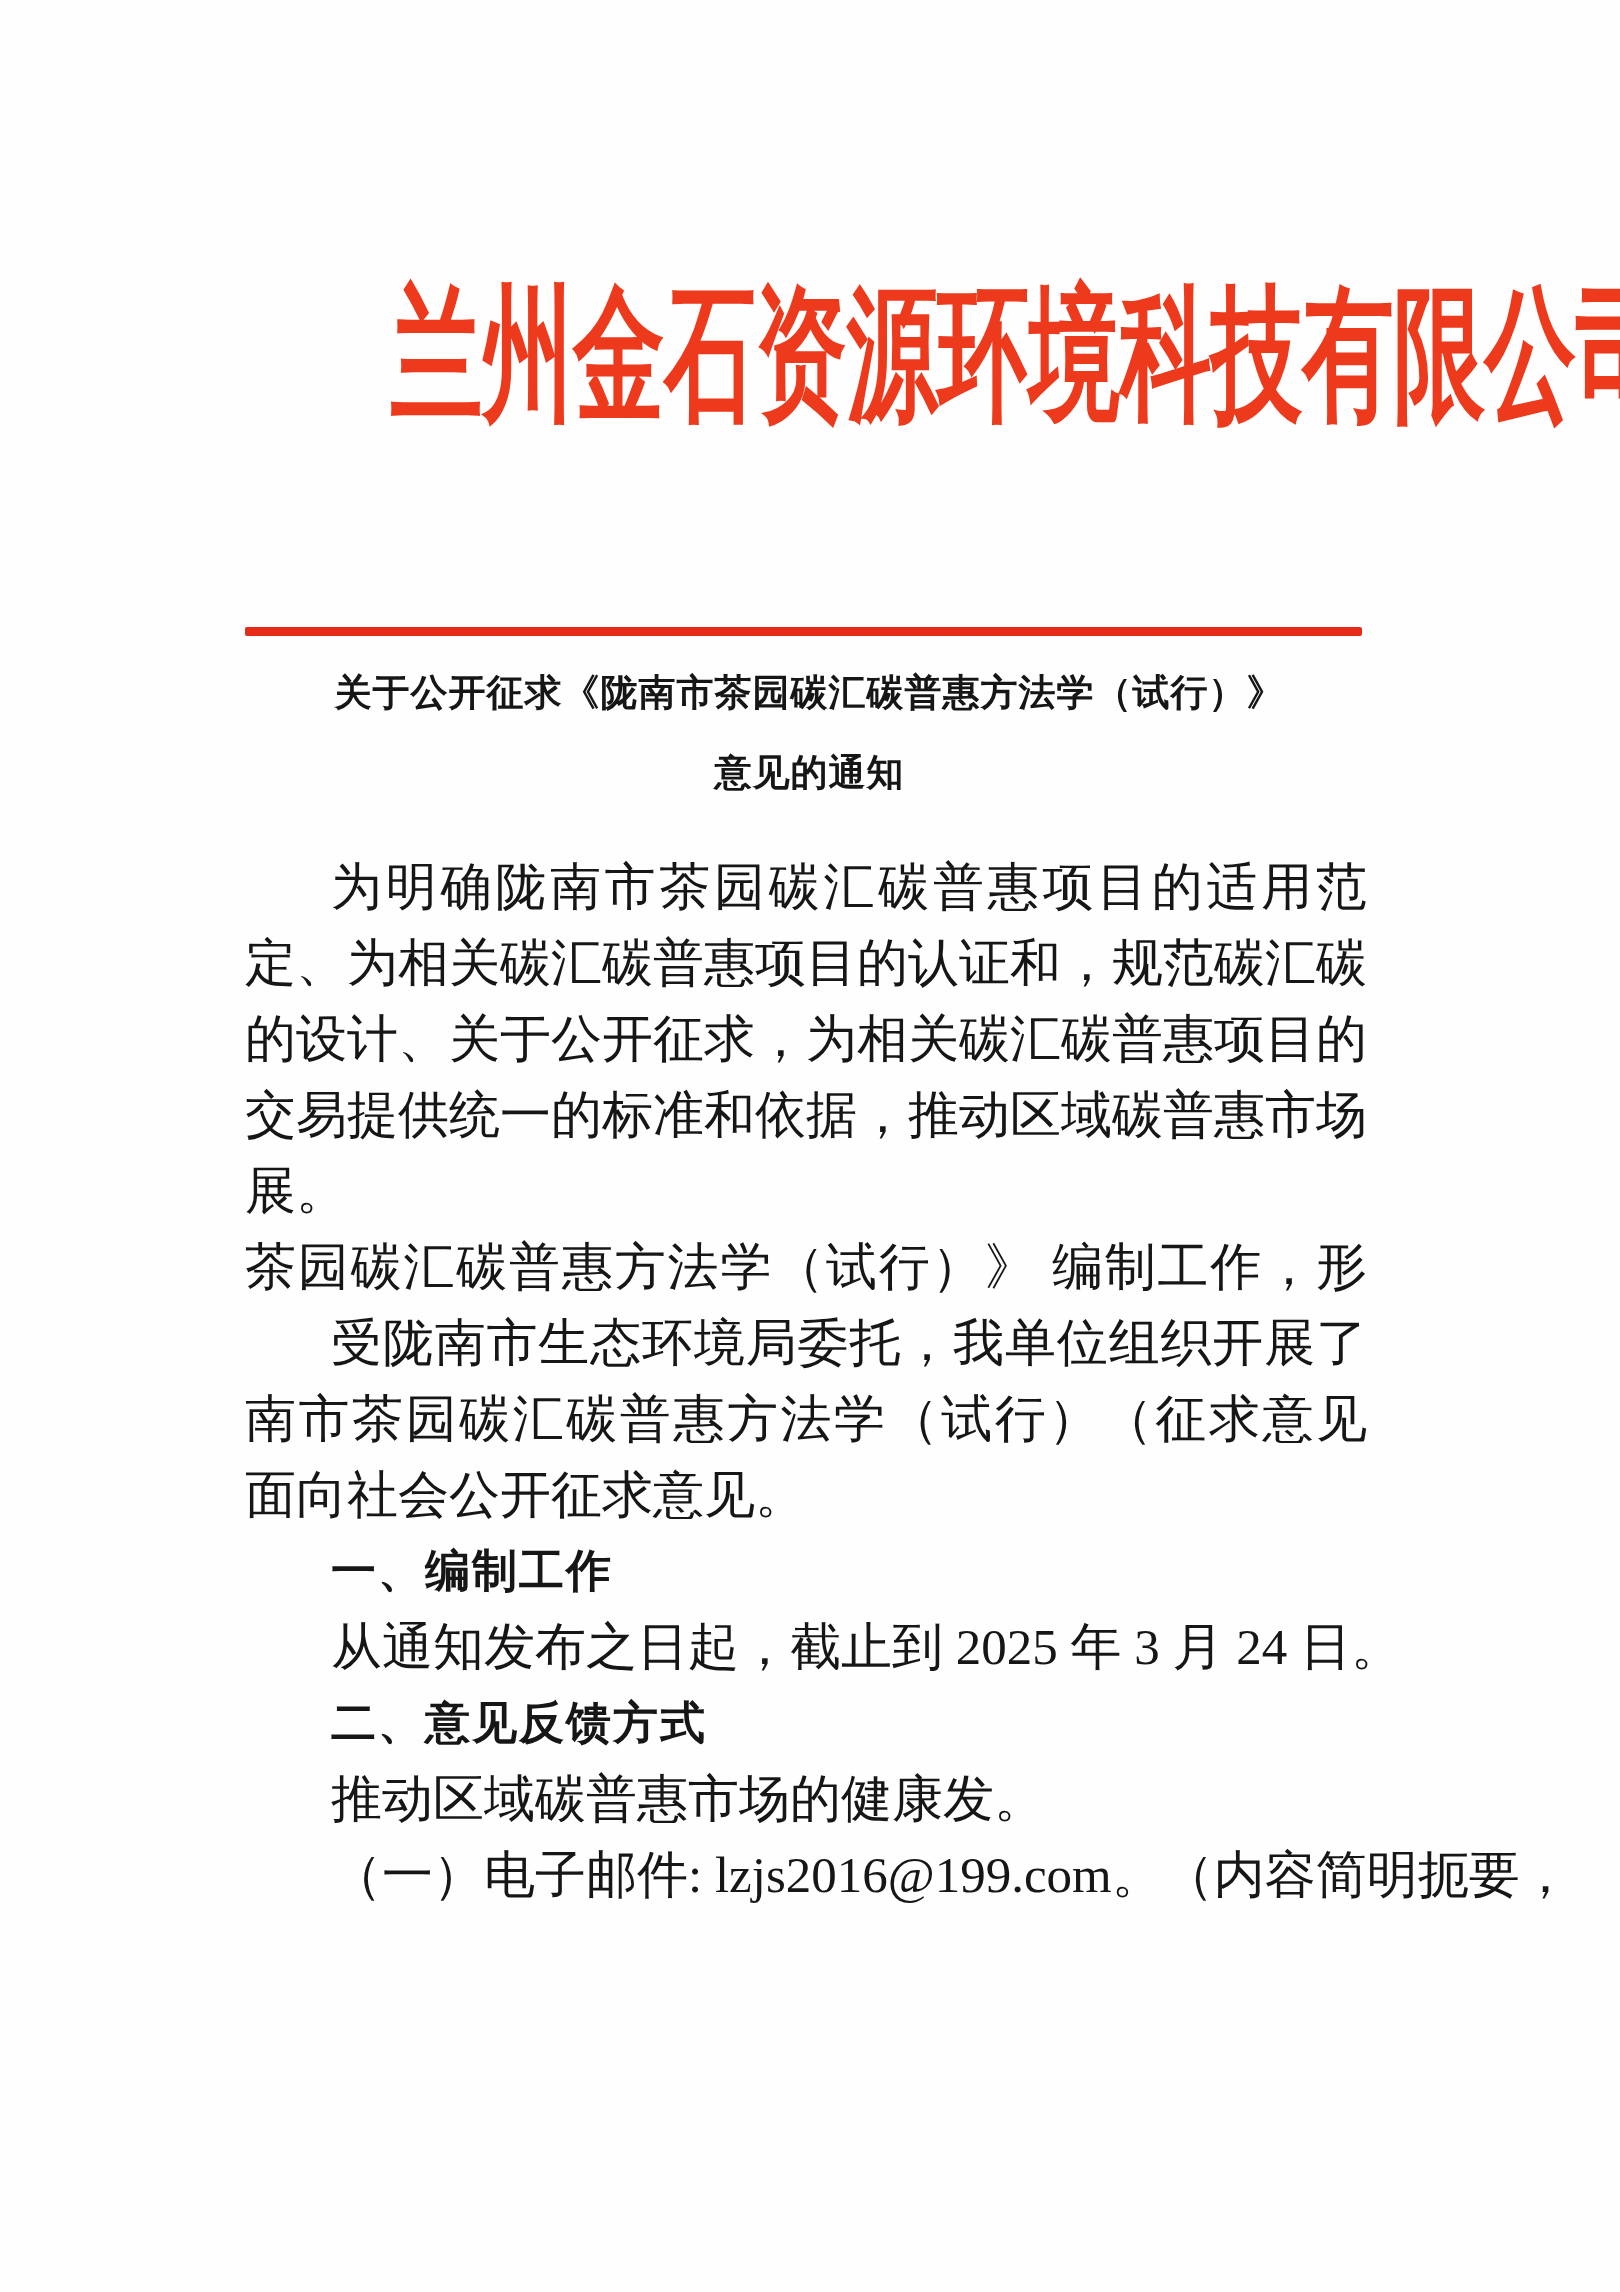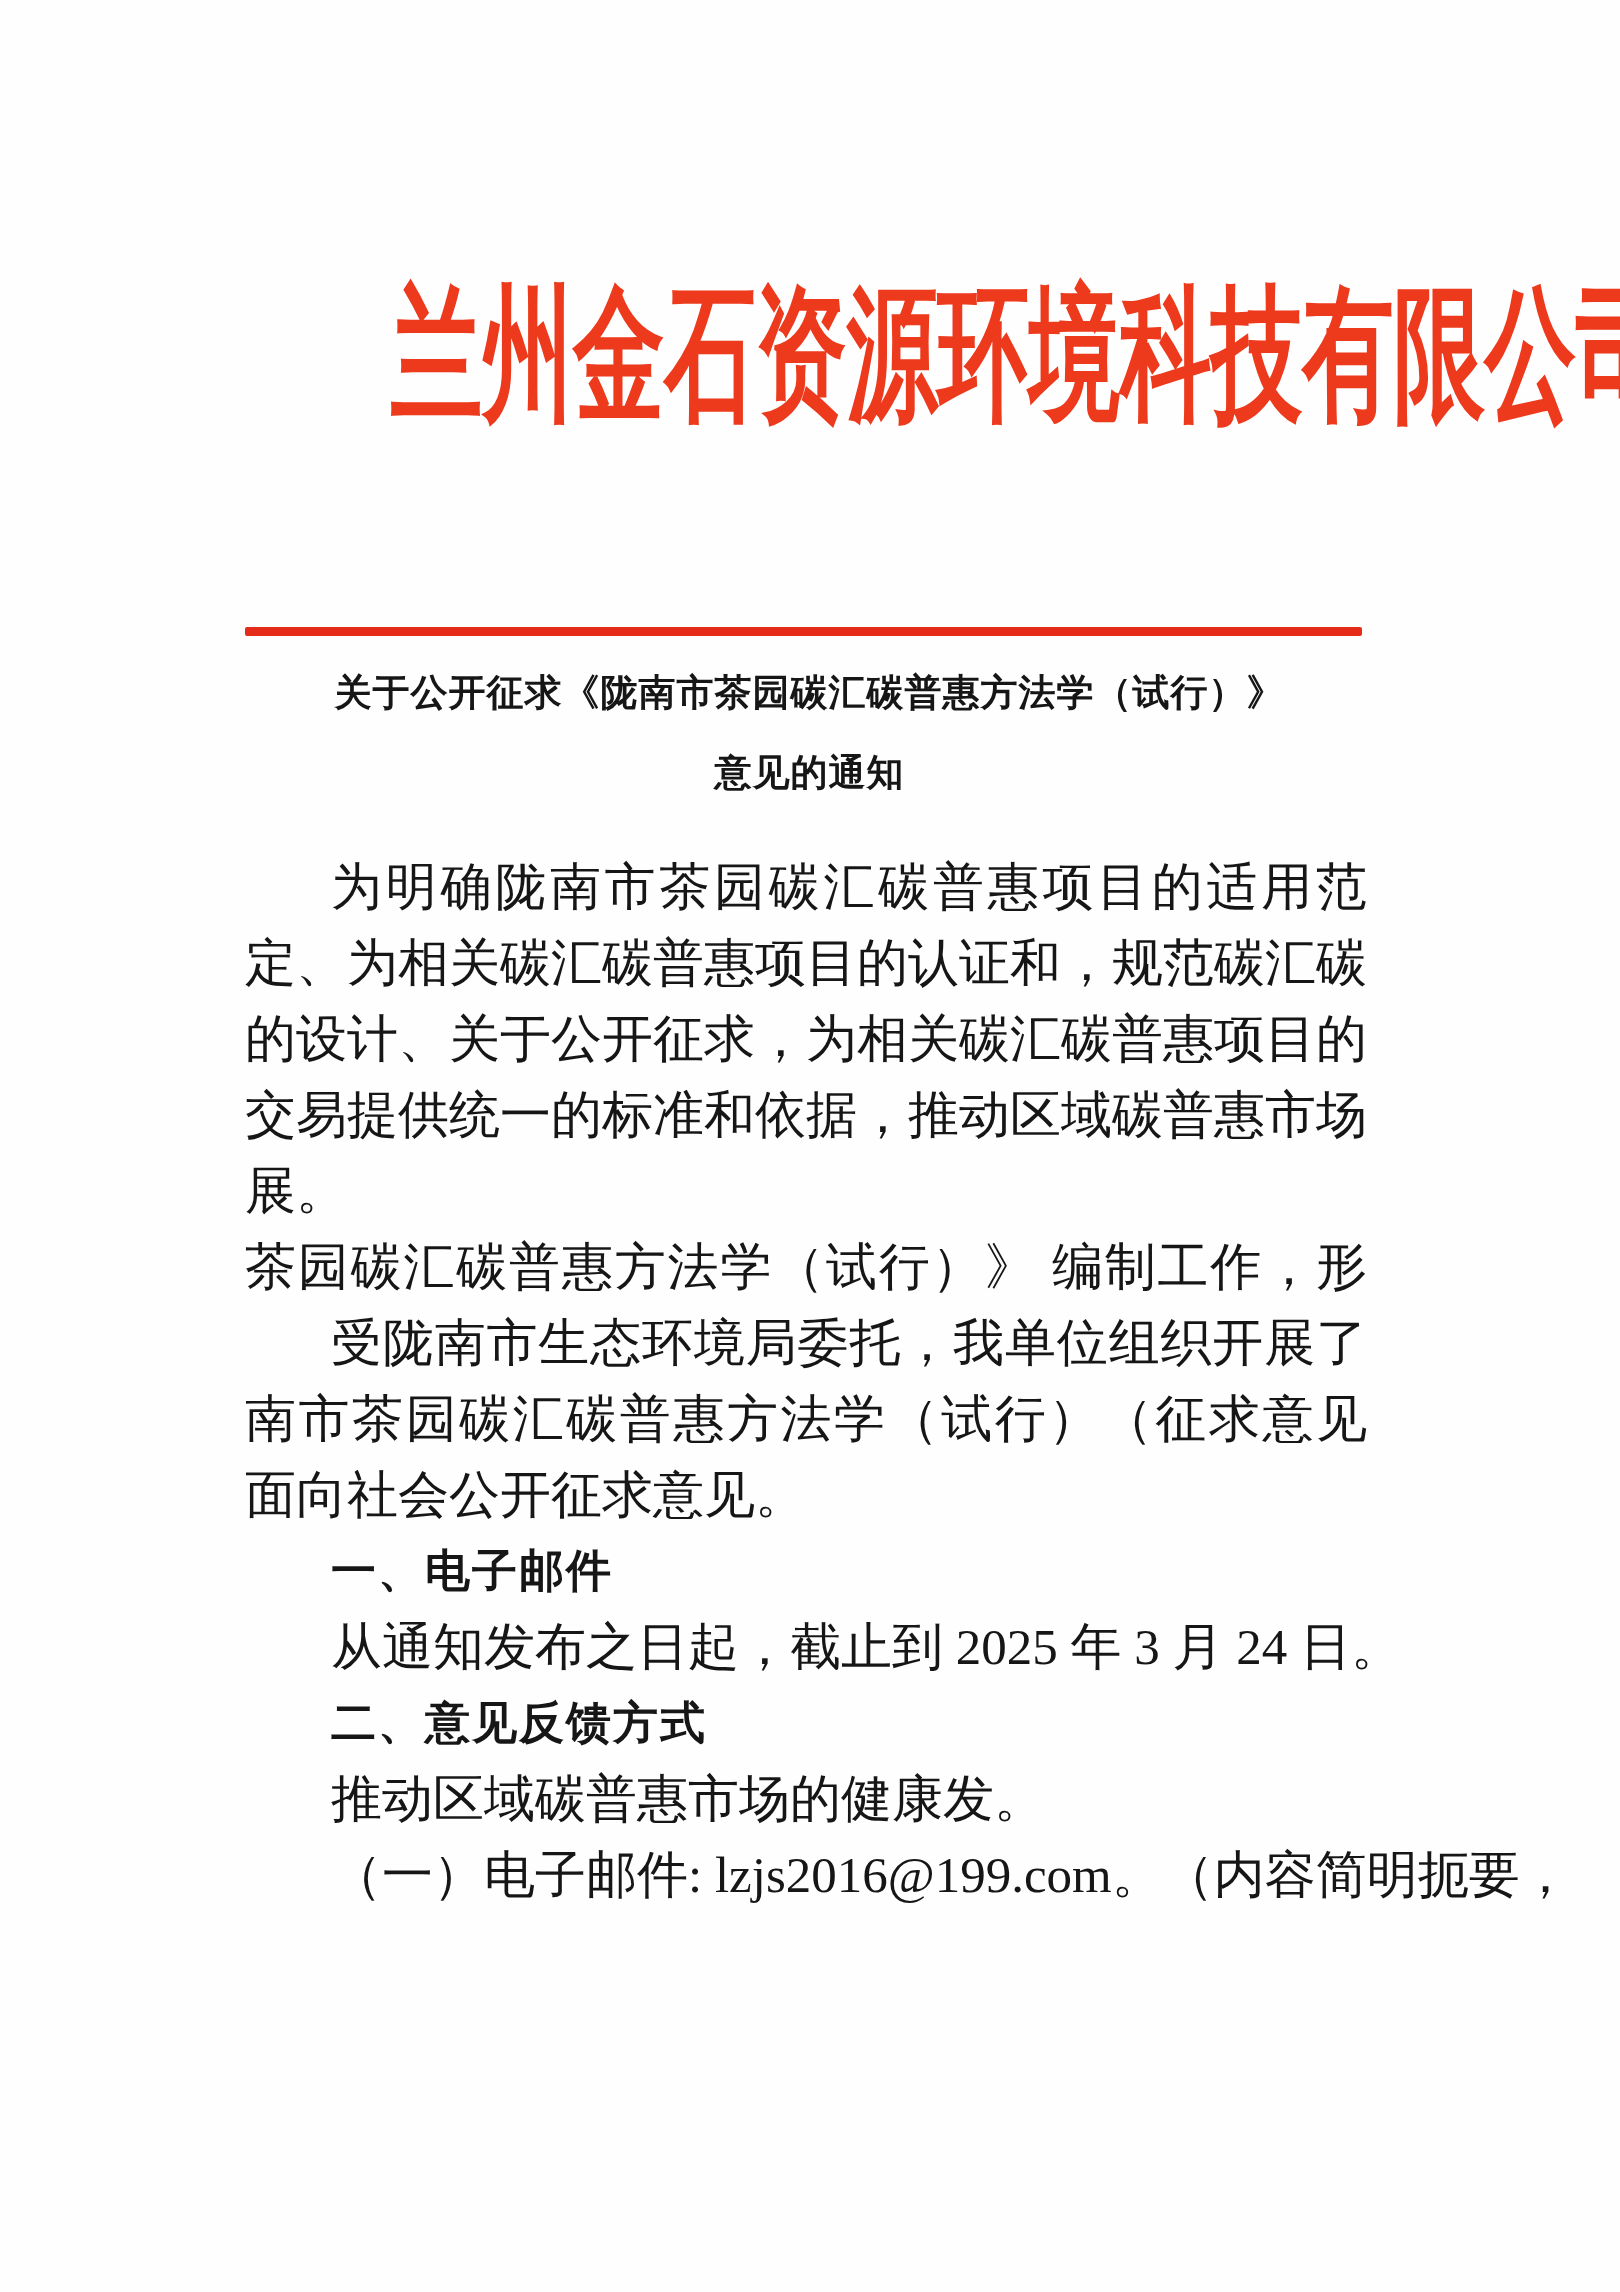--- a/index.html
+++ b/index.html
@@ -94,21 +94,21 @@
   <div class="body-block">
       <div class="line indent justify">为明确陇南市茶园碳汇碳普惠项目的适用范围、基线设</div>
       <div class="line justify">定、为相关碳汇碳普惠项目的认证和，规范碳汇碳普惠项目</div>
       <div class="line justify">的设计、关于公开征求，为相关碳汇碳普惠项目的认证和</div>
       <div class="line justify">交易提供统一的标准和依据，推动区域碳普惠市场的健康发</div>
       <div class="line">展。</div>
       <div class="line justify">茶园碳汇碳普惠方法学（试行）》 编制工作，形成了《陇</div>
       <div class="line indent justify">受陇南市生态环境局委托，我单位组织开展了《陇南市</div>
       <div class="line justify">南市茶园碳汇碳普惠方法学（试行）（征求意见稿）》。现</div>
       <div class="line">面向社会公开征求意见。</div>
-      <div class="line indent heading">一、电子邮件</div>
+      <div class="line indent heading">一、编制工作</div>
       <div class="line indent">从通知发布之日起，截止到 2025 年 3 月 24 日。</div>
       <div class="line indent heading">二、意见反馈方式</div>
       <div class="line indent">推动区域碳普惠市场的健康发。</div>
       <div class="line indent">（一）电子邮件: lzjs2016@199.com。（内容简明扼要，</div>
     </div>
 
 </div>
 
 
 </body></html>

